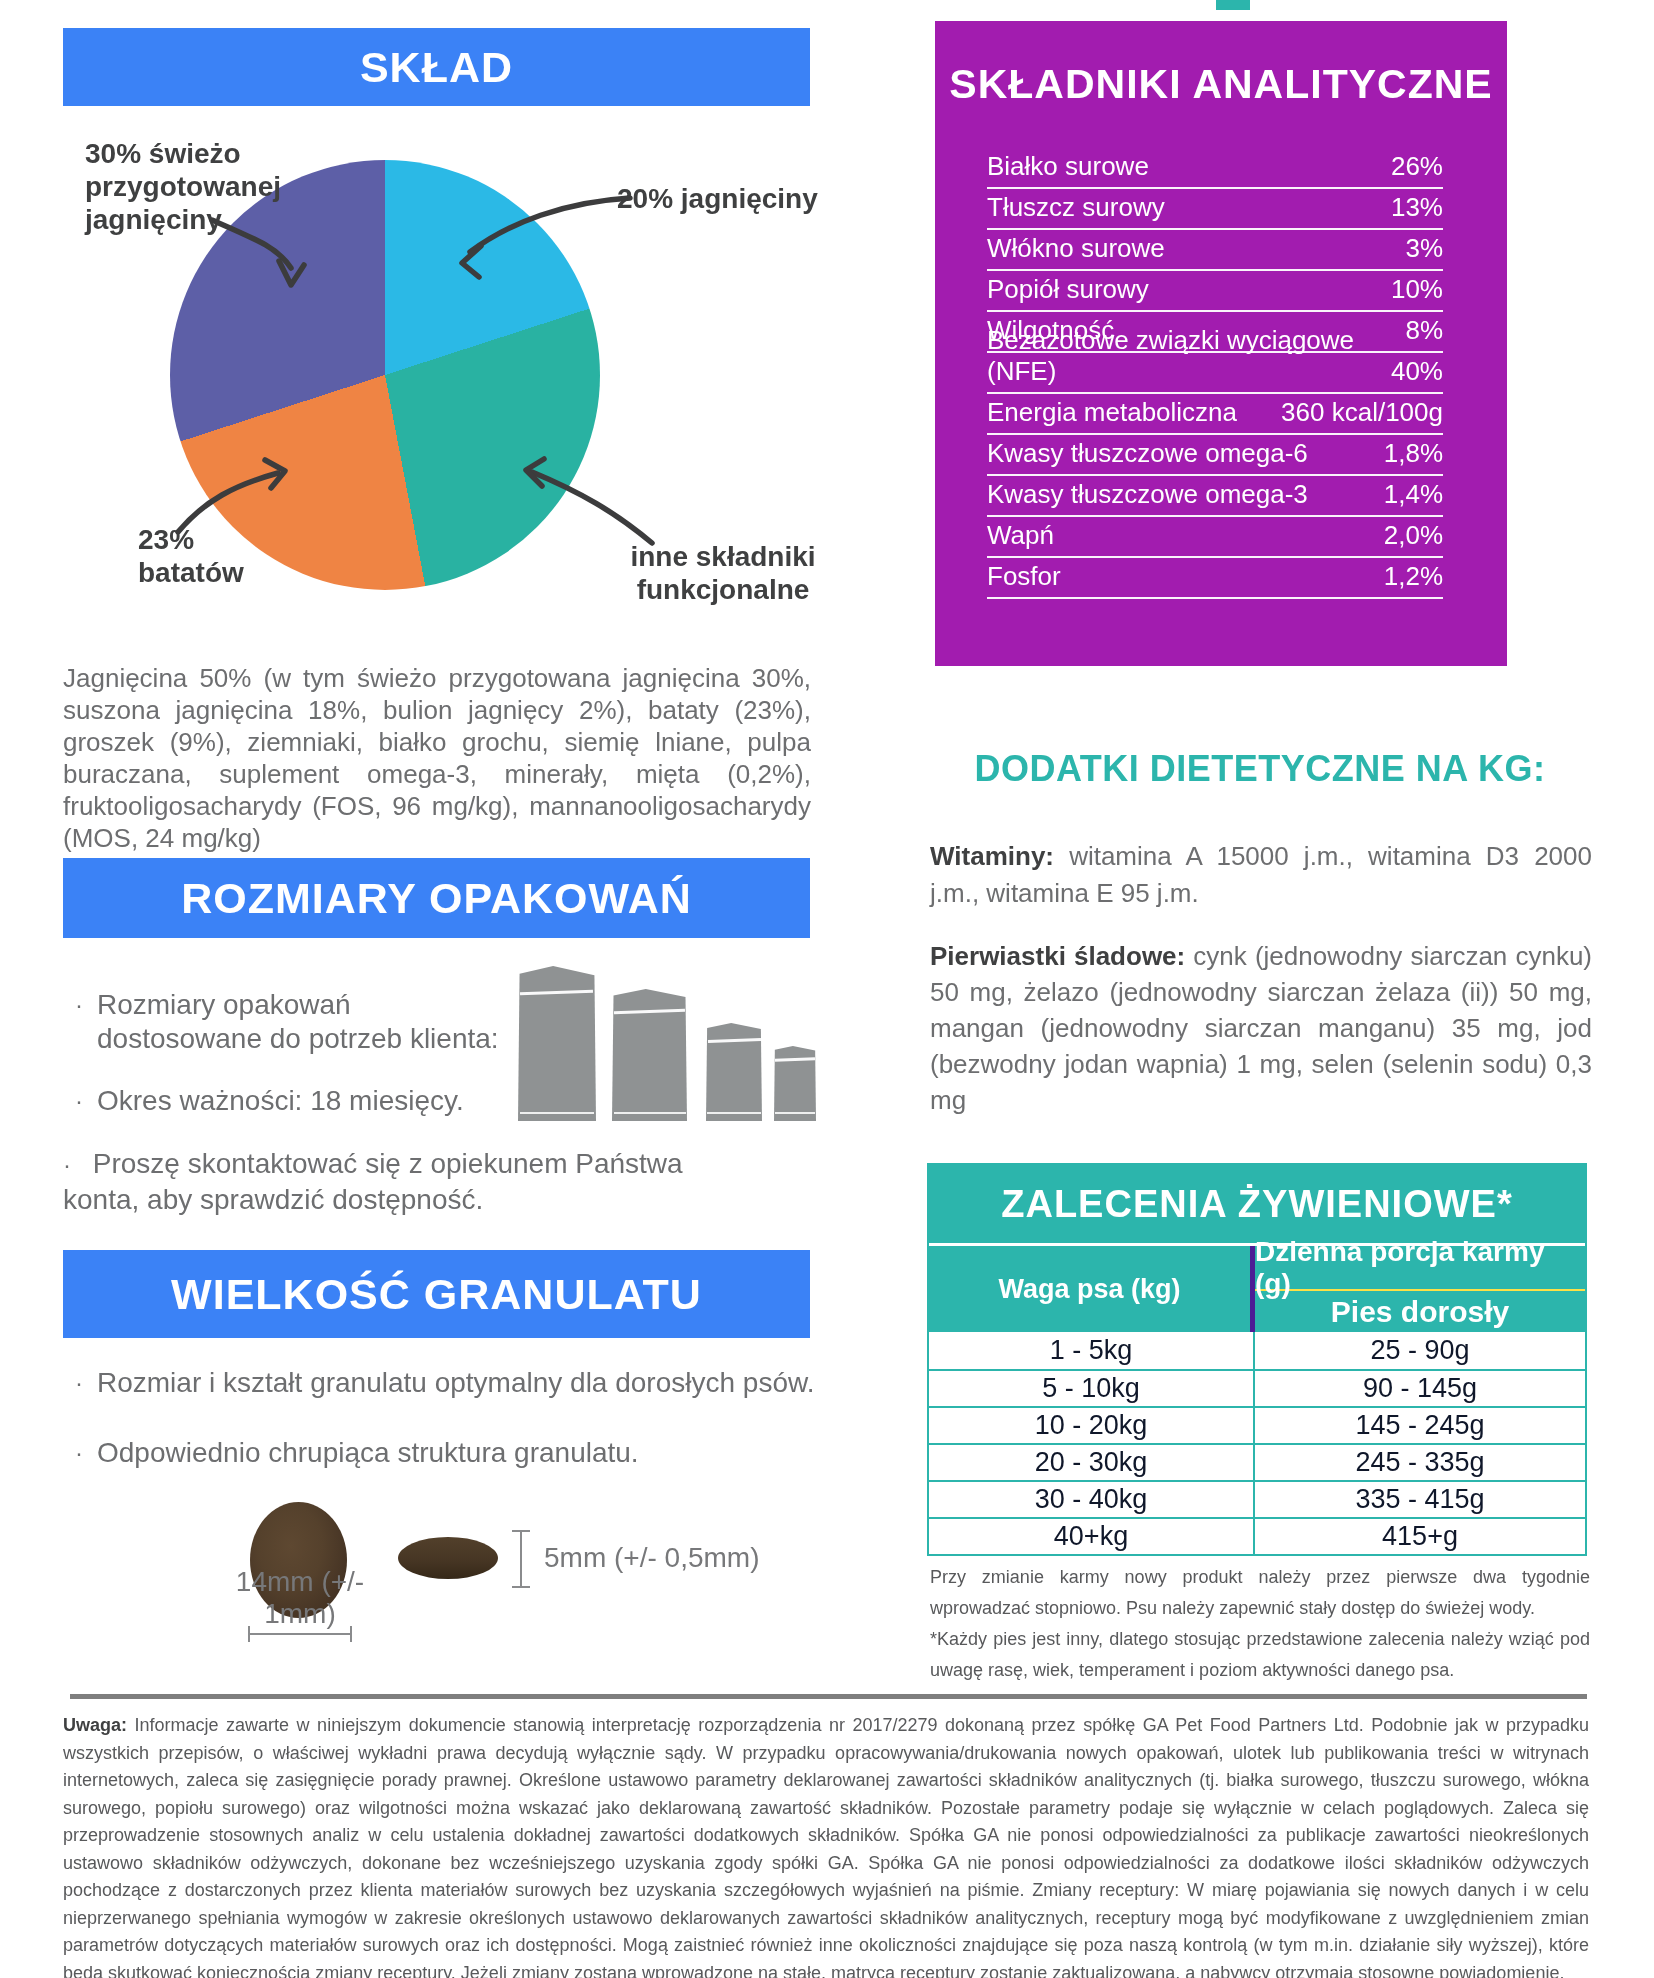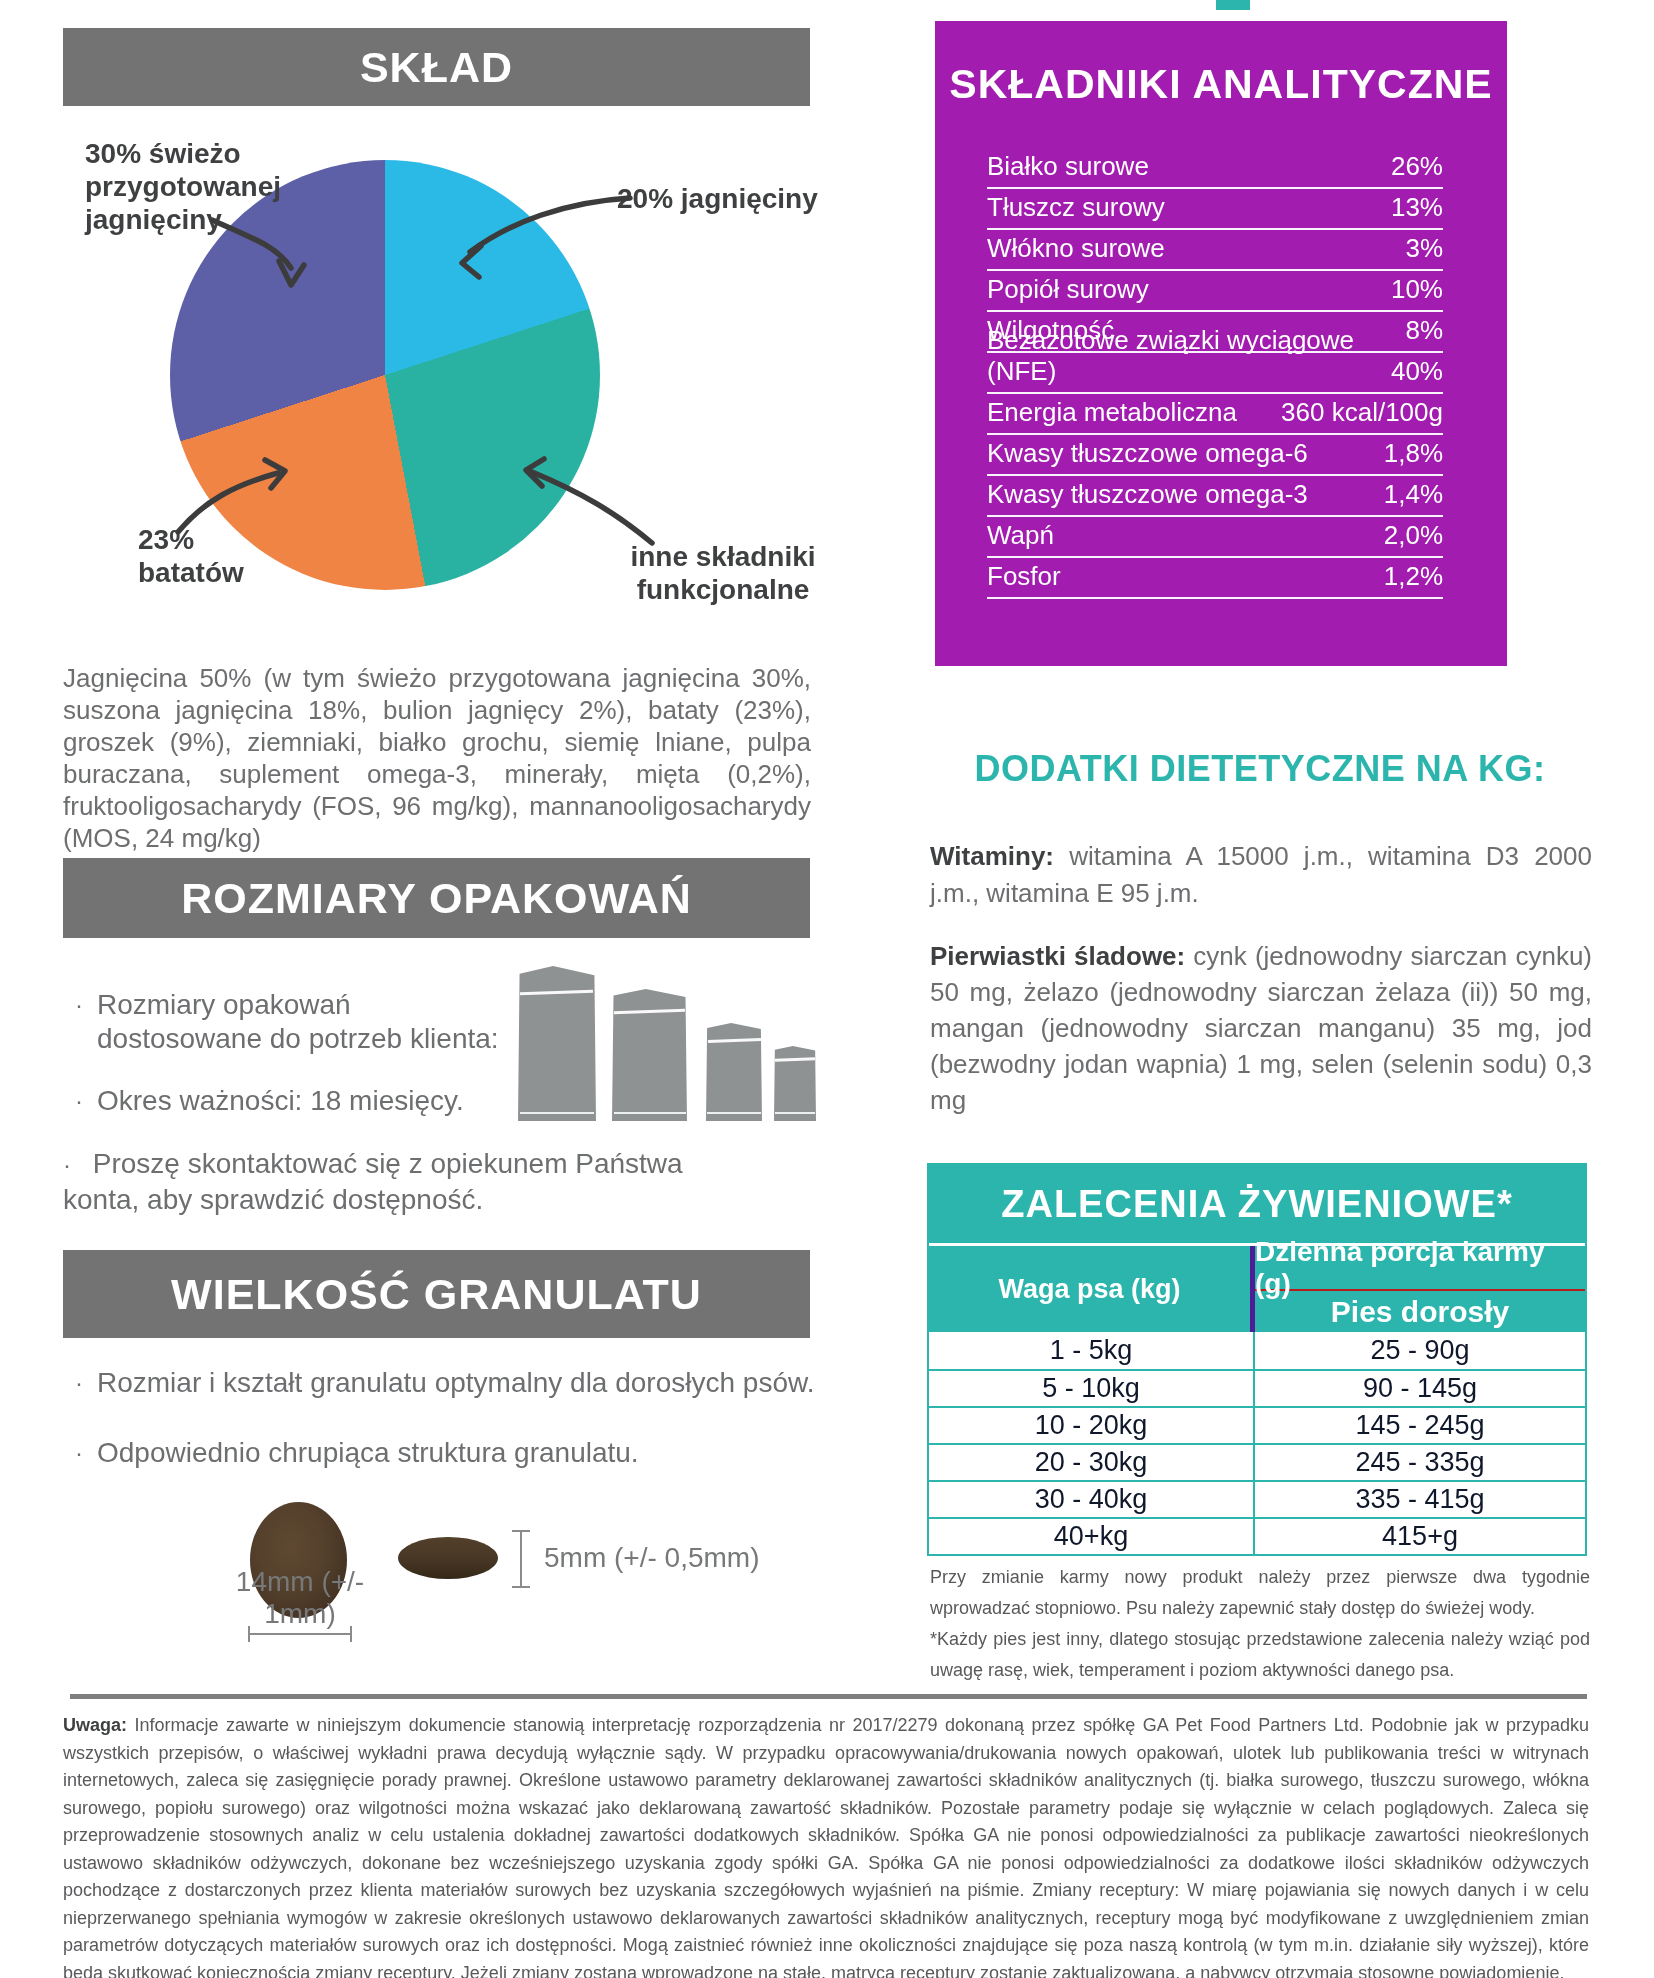--- a/index.html
+++ b/index.html
@@ -1,20 +1,20 @@
 <!DOCTYPE html>
 <html><head>
 <meta charset="utf-8">
 <style>
   html,body{margin:0;padding:0;}
   .page{position:relative;width:1654px;height:1978px;background:#ffffff;overflow:hidden;
         font-family:"Liberation Sans",sans-serif;color:#3f4041;}
   .abs{position:absolute;}
   
-  .hbar{background:#737373;color:#ffffff;display:flex;align-items:center;justify-content:center;
+  .hbar{background:#3b82f6;color:#ffffff;display:flex;align-items:center;justify-content:center;
         font-weight:700;letter-spacing:1px;}
   .hbar-left{left:63px;width:747px;height:78px;font-size:43px;}
   
   #pie{left:170px;top:160px;width:430px;height:430px;border-radius:50%;}
   .pie-label{font-weight:700;font-size:28px;line-height:33px;color:#3f4041;}
   .arrows{left:0;top:0;width:1654px;height:1978px;pointer-events:none;}
   .arrows path{fill:none;stroke:#3c3c3d;stroke-width:5.5px;stroke-linecap:round;stroke-linejoin:round;}
   
   .para{color:#6d6e70;font-size:26px;line-height:32px;text-align:justify;}
   .blabel{color:#3f4041;font-weight:700;}
@@ -41,21 +41,21 @@
   
   #dodatki-title{left:930px;top:748px;width:660px;text-align:center;color:#2cb5ac;font-weight:700;font-size:36px;letter-spacing:0.5px;}
   .rpara{color:#6d6e70;font-size:26px;line-height:37px;text-align:justify;}
   
   #feed-table{left:927px;top:1163px;width:660px;box-sizing:border-box;border:2px solid #2cb5ac;}
   .feed-title{height:78px;background:#2cb5ac;border-bottom:3px solid #ffffff;display:flex;align-items:center;justify-content:center;
               color:#fff;font-weight:700;font-size:38px;letter-spacing:1px;}
   .feed-sub{display:flex;height:86px;background:#2cb5ac;color:#fff;}
   .feed-sub .wcell{width:326px;display:flex;align-items:center;justify-content:center;font-weight:700;font-size:27px;border-right:5px solid #4c1d95;box-sizing:border-box;}
   .feed-sub .pcell{flex:1;display:flex;flex-direction:column;}
-  .feed-sub .pcell .ptop{height:43px;display:flex;align-items:center;justify-content:center;font-weight:700;font-size:28px;border-bottom:2px solid #b91c1c;}
+  .feed-sub .pcell .ptop{height:43px;display:flex;align-items:center;justify-content:center;font-weight:700;font-size:28px;border-bottom:2px solid #fde047;}
   .feed-sub .pcell .pbot{flex:1;display:flex;align-items:center;justify-content:center;font-weight:700;font-size:30px;}
   .frow{display:flex;height:37px;background:#ffffff;border-top:2px solid #2cb5ac;box-sizing:border-box;}
   .frow:first-child{border-top:none;}
   .fcell{display:flex;align-items:center;justify-content:center;color:#0f172a;font-size:27px;}
   .fcell.w{width:326px;border-right:2px solid #2cb5ac;box-sizing:border-box;}
   .fcell.p{flex:1;}
   #footnote{left:930px;top:1562px;width:660px;color:#58595b;font-size:18px;line-height:31px;}
   #footnote p{margin:0;text-align:justify;}
   
   #divider{left:70px;top:1694px;width:1517px;height:5px;background:#7f7f7f;}

